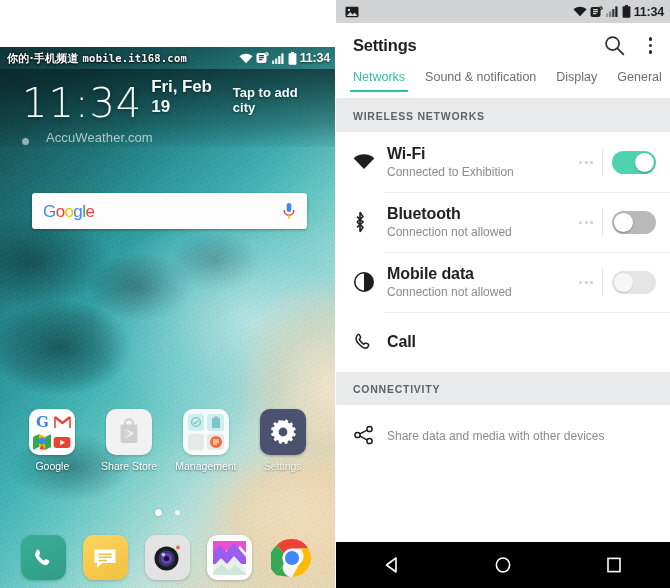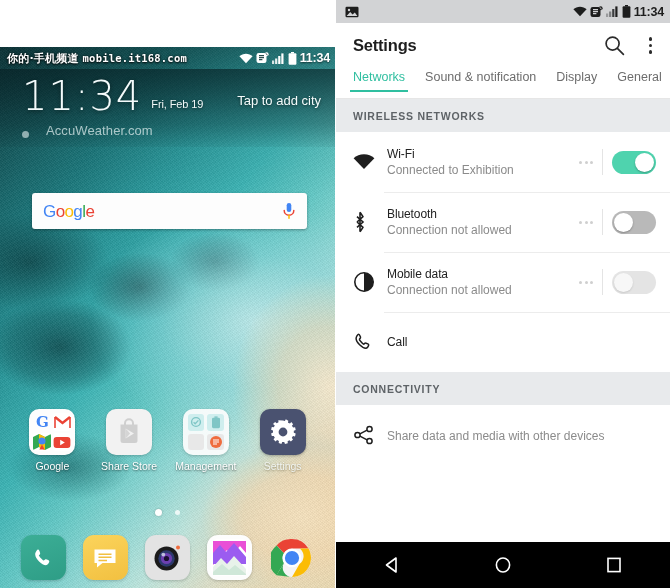--- a/index.html
+++ b/index.html
@@ -79,27 +79,27 @@
     background: linear-gradient(180deg, rgba(6,30,34,0.62), rgba(6,30,34,0.30) 70%, rgba(6,30,34,0.06));
   }
   .clock-row { display: flex; align-items: flex-end; }
   .clock-time {
     font-family: "DejaVu Sans", sans-serif;
     font-size: 40px; font-weight: 300; color: #f4fbfb;
     line-height: 0.95; letter-spacing: 1px;
     text-shadow: 0 1px 4px rgba(0,0,0,.45);
   }
   .clock-date {
-    font-size: 11px; font-weight: 400; color: #f2f9f9;
+    font-size: 17px; font-weight: 700; color: #f2f9f9;
     margin: 0 0 5px 9px; letter-spacing: -.1px;
     text-shadow: 0 1px 3px rgba(0,0,0,.5);
   }
   .clock-city {
     margin-left: auto; margin-bottom: 7px;
-    font-size: 13px; color: #f4fbfb; font-weight: 400;
+    font-size: 13px; color: #f4fbfb; font-weight: 700;
     text-shadow: 0 1px 3px rgba(0,0,0,.5);
   }
   .clock-attr {
     margin-top: 8px; display: flex; align-items: flex-end; gap: 17px;
     font-size: 13px; color: rgba(226,240,240,.72); letter-spacing: .1px;
   }
   .attr-dot {
     width: 7px; height: 7px; border-radius: 50%;
     background: rgba(226,240,240,.6);
   }
@@ -236,21 +236,21 @@
   }
   .row {
     display: flex; align-items: center; min-height: 60px;
     padding: 0 14px 0 17px; background: #fff; position: relative;
   }
   .row + .row::before {
     content: ""; position: absolute; left: 48px; right: 0; top: 0; height: 1px; background: #ececec;
   }
   .row-icon { width: 34px; flex: 0 0 34px; display: flex; align-items: center; justify-content: flex-start; }
   .row-text { flex: 1 1 auto; min-width: 0; padding-right: 6px; }
-  .row-title { font-size: 12px; font-weight: 400; color: #222; letter-spacing: -.1px; }
+  .row-title { font-size: 16px; font-weight: 700; color: #222; letter-spacing: -.1px; }
   .row-sub { font-size: 12px; color: #8b8b8b; margin-top: 2px; line-height: 1.25; }
   .row-trail { display: flex; align-items: center; gap: 9px; flex: 0 0 auto; }
   .dots3 { display: flex; gap: 2.5px; }
   .dots3 i { width: 3px; height: 3px; border-radius: 50%; background: #cfcfcf; display: block; }
   .vdiv { width: 1px; height: 26px; background: #e4e4e4; }
   .switch {
     width: 44px; height: 23px; border-radius: 12px; position: relative; flex: 0 0 auto;
   }
   .switch .knob {
     position: absolute; top: 2px; width: 19px; height: 19px; border-radius: 50%;

